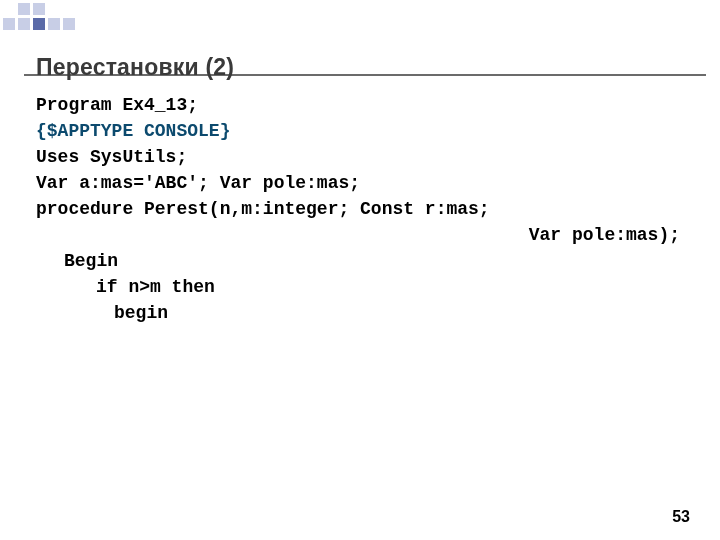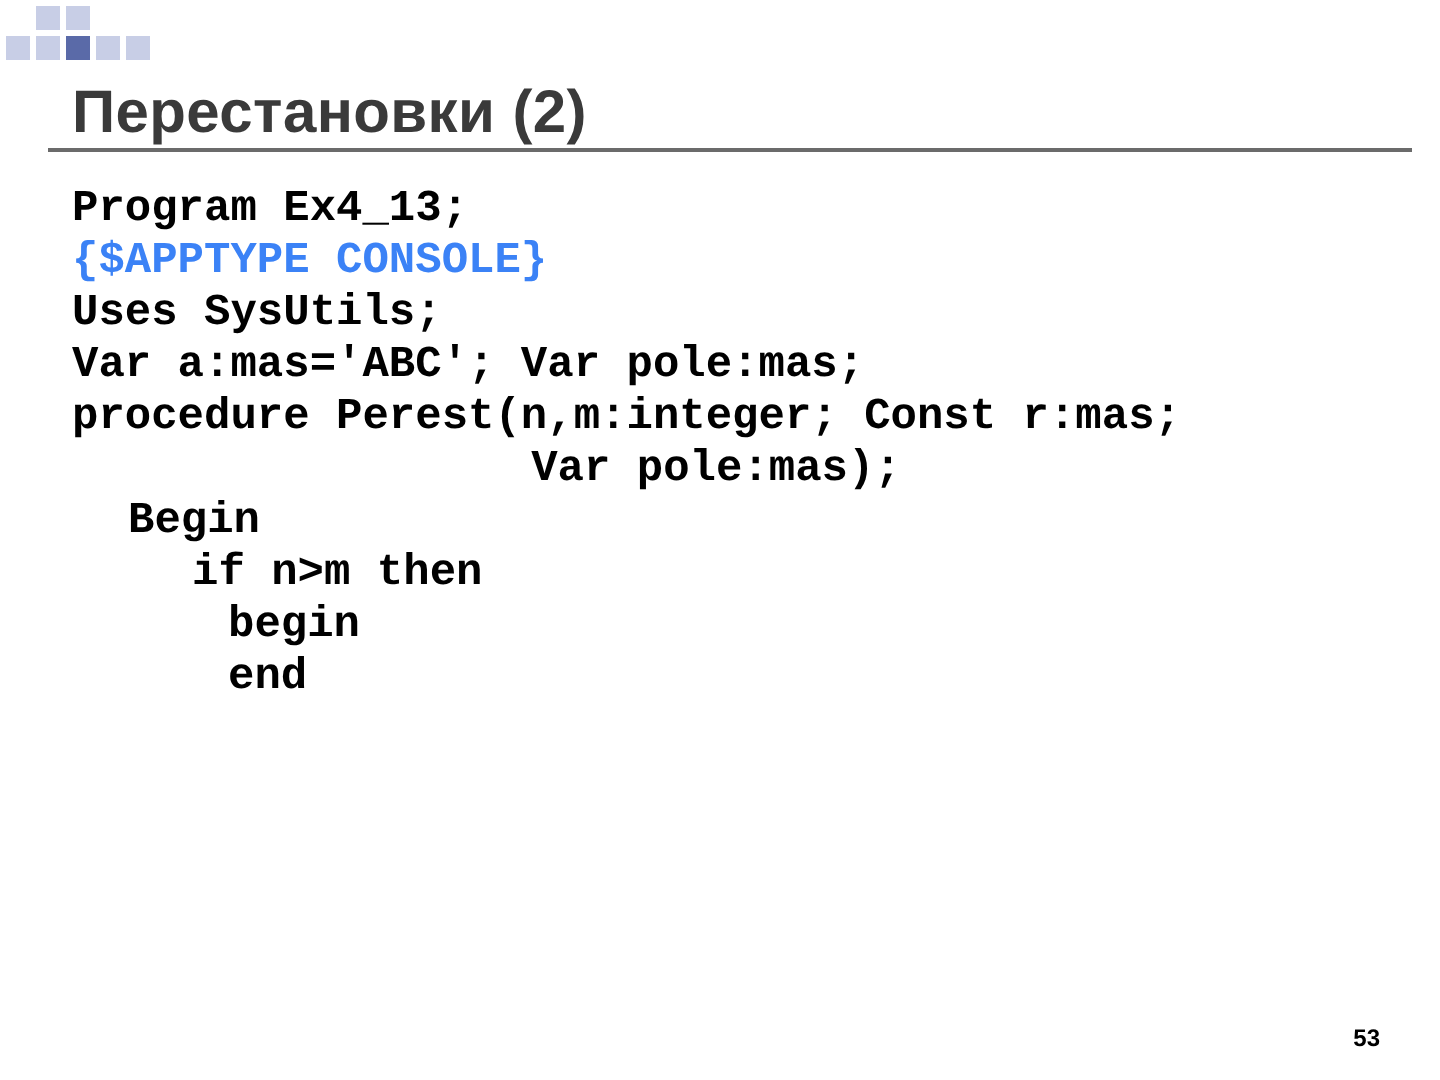--- a/index.html
+++ b/index.html
@@ -21,39 +21,39 @@
   }
   .deco span{display:block;width:12px;height:12px}
   .sq-d{background:#5a6aa8}
   .sq-l{background:#c8cee6}
   .sq-n{background:transparent}
   .rule{
     position:absolute;left:24px;right:14px;top:74px;
     height:2px;background:#6b6b6b;
   }
   .title{
-    position:absolute;left:36px;top:40px;
-    font-size:30px;font-weight:700;color:#3a3a3a;
+    position:absolute;left:36px;top:54px;
+    font-size:23px;font-weight:700;color:#3a3a3a;
     letter-spacing:.2px;
   }
   .code{
     position:absolute;left:36px;top:92px;right:36px;
     font-family:"Courier New",Courier,monospace;
-    font-size:22px;line-height:26px;color:#000;font-weight:700;
+    font-size:18px;line-height:26px;color:#000;font-weight:700;
   }
-  .directive{color:#3b82f6}
+  .directive{color:#0c4a6e}
   .pagenum{
     position:absolute;right:30px;bottom:14px;
-    font-size:12px;font-weight:700;color:#000;
+    font-size:16px;font-weight:700;color:#000;
   }
   .ind1{padding-left:28px}
   .ind2{padding-left:60px}
   .ind3{padding-left:78px}
   .ind4{padding-left:90px}
-  .sigline{text-align:center;padding-right:4px}
+  .sigline{text-align:right;padding-right:4px}
 </style>
 </head>
 <body>
 
 <div class="deco">
     <span class="sq-n"></span>
     <span class="sq-l"></span>
     <span class="sq-l"></span>
     <span class="sq-n"></span>
     <span class="sq-n"></span>
@@ -72,16 +72,15 @@
 <div class="code">
   <div>Program Ex4_13;</div>
   <div class="directive">{$APPTYPE CONSOLE}</div>
   <div>Uses SysUtils;</div>
   <div>Var a:mas='ABC'; Var pole:mas;</div>
   <div>procedure Perest(n,m:integer; Const r:mas;</div>
   <div class="sigline">Var pole:mas);</div>
   <div class="ind1">Begin</div>
   <div class="ind2">if n&gt;m then</div>
   <div class="ind3">begin</div>
-  <div class="ind3">end</div>
 </div>
 
 <div class="pagenum">53</div>
 
 </body></html>

